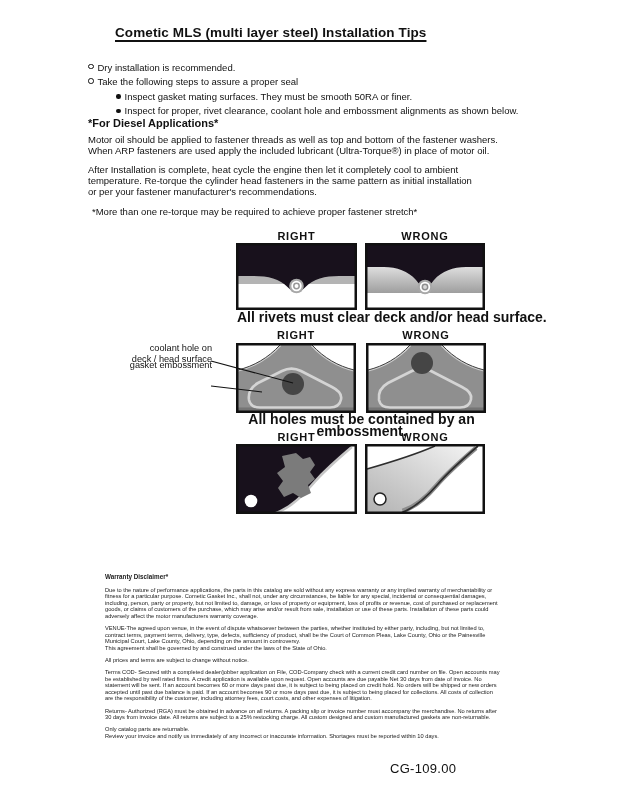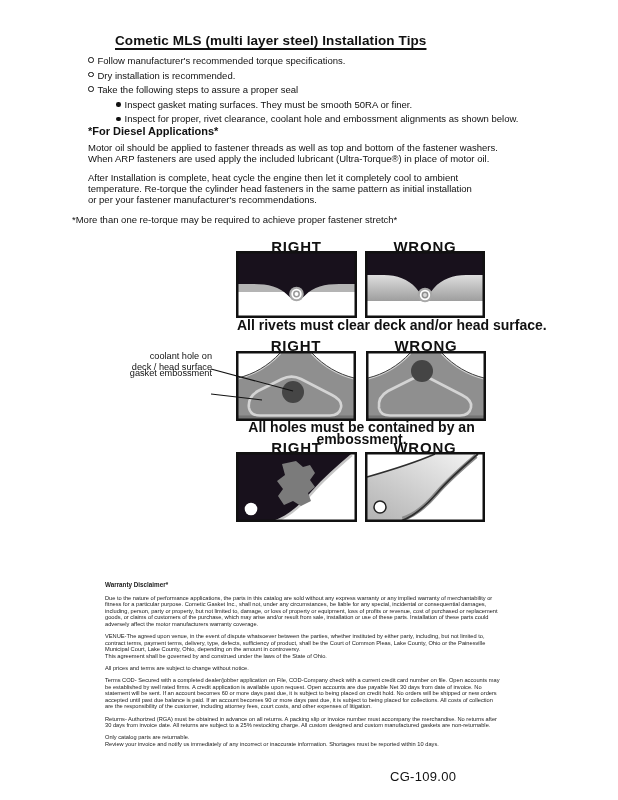--- a/index.html
+++ b/index.html
@@ -1,64 +1,61 @@
 <!DOCTYPE html>
 <html><head>
 <meta charset="utf-8">
 <style>
   html,body{margin:0;padding:0;background:#fff;}
   body{width:618px;height:800px;position:relative;font-family:"Liberation Sans",sans-serif;color:#111;}
-  .page{position:absolute;inset:0;background:#fff;overflow:hidden;margin-top:8px;}
+  .page{position:absolute;inset:0;background:#fff;overflow:hidden;}
   .abs{position:absolute;}
   .pre{white-space:pre-line;}
   .title{font-size:13.5px;font-weight:700;text-decoration:underline;text-decoration-thickness:1.5px;text-underline-offset:3px;letter-spacing:0.1px;}
   .body-txt{font-size:9.5px;line-height:11px;}
   .tip-line{font-size:9.5px;white-space:nowrap;}
   .o-marker{display:inline-block;width:3.5px;height:3.5px;border:1.1px solid #111;border-radius:50%;margin-right:4px;vertical-align:1.5px;}
   .dot-marker{display:inline-block;width:4.5px;height:4.5px;background:#111;border-radius:50%;margin-right:4px;vertical-align:1px;}
   .sec-head{font-size:11px;font-weight:700;}
-  .rw-label{font-size:15px;font-weight:700;letter-spacing:0.8px;text-align:center;}
+  .rw-label{font-size:11px;font-weight:700;letter-spacing:0.8px;text-align:center;}
   .cap{font-size:14px;font-weight:700;line-height:11.5px;}
   .diagram-side-label{font-size:9.2px;line-height:10.6px;text-align:right;}
   .legal{width:432px;font-size:5.7px;line-height:6.6px;color:#1a1a1a;}
   .legal .lg-head{font-size:6.3px;font-weight:700;margin:0 0 6px 0;}
   .legal p{margin:0 0 5.5px 0;}
   .doc-code{font-size:13px;letter-spacing:0.3px;text-align:center;}
   svg{display:block;}
 </style>
 </head>
 <body>
 
 <div class="page">
 
   <div class="abs title" style="left:115px;top:25px;">Cometic MLS (multi layer steel) Installation Tips</div>
 
-  <div class="abs tip-line" style="left:88px;top:47px;">
-    <span class="o-marker"></span><span>Follow manufacturer's recommended torque specifications.</span>
-  </div>
   <div class="abs tip-line" style="left:88px;top:61.5px;">
     <span class="o-marker"></span><span>Dry installation is recommended.</span>
   </div>
   <div class="abs tip-line" style="left:88px;top:76px;">
     <span class="o-marker"></span><span>Take the following steps to assure a proper seal</span>
   </div>
   <div class="abs tip-line" style="left:116px;top:90.5px;">
     <span class="dot-marker"></span><span>Inspect gasket mating surfaces.  They must be smooth 50RA or finer.</span>
   </div>
   <div class="abs tip-line" style="left:116px;top:105px;">
     <span class="dot-marker"></span><span>Inspect for proper, rivet clearance, coolant hole and embossment alignments as shown below.</span>
   </div>
 
   <div class="abs sec-head" style="left:88px;top:117px;">*For Diesel Applications*</div>
   <div class="abs body-txt pre" style="left:88px;top:134px;width:460px;">Motor oil should be applied to fastener threads as well as top and bottom of the fastener washers.
 When ARP fasteners are used apply the included lubricant (Ultra-Torque®) in place of motor oil.</div>
   <div class="abs body-txt pre" style="left:88px;top:164px;width:460px;">After Installation is complete, heat cycle the engine then let it completely cool to ambient
 temperature. Re-torque the cylinder head fasteners in the same pattern as initial installation
 or per your fastener manufacturer's recommendations.</div>
-  <div class="abs body-txt" style="left:72px;top:206px;width:460px;">*More than one re-torque may be required to achieve proper fastener stretch*</div>
+  <div class="abs body-txt" style="left:92px;top:206px;width:460px;">*More than one re-torque may be required to achieve proper fastener stretch*</div>
 
   <div class="abs rw-label" style="left:236px;top:230px;width:121px;">RIGHT</div>
   <div class="abs rw-label" style="left:365px;top:230px;width:120px;">WRONG</div>
 
   <svg class="abs" style="left:236px;top:243px;" width="121" height="67" viewBox="0 0 121 67">
     <rect x="0" y="0" width="121" height="67" fill="#ffffff"></rect>
     <rect x="2" y="33" width="117" height="9" fill="#b4b4b4"></rect>
     <rect x="2" y="41" width="117" height="24" fill="#ffffff"></rect>
     <path d="M2,2 H119 V33 H103 C89,33 77,36 69.5,44 Q60.5,53.5 51.5,44 C44,36 32,33 18,33 H2 Z" fill="#18111c"></path>
     <circle cx="60.5" cy="43" r="7.3" fill="#a8a8a8"></circle>

